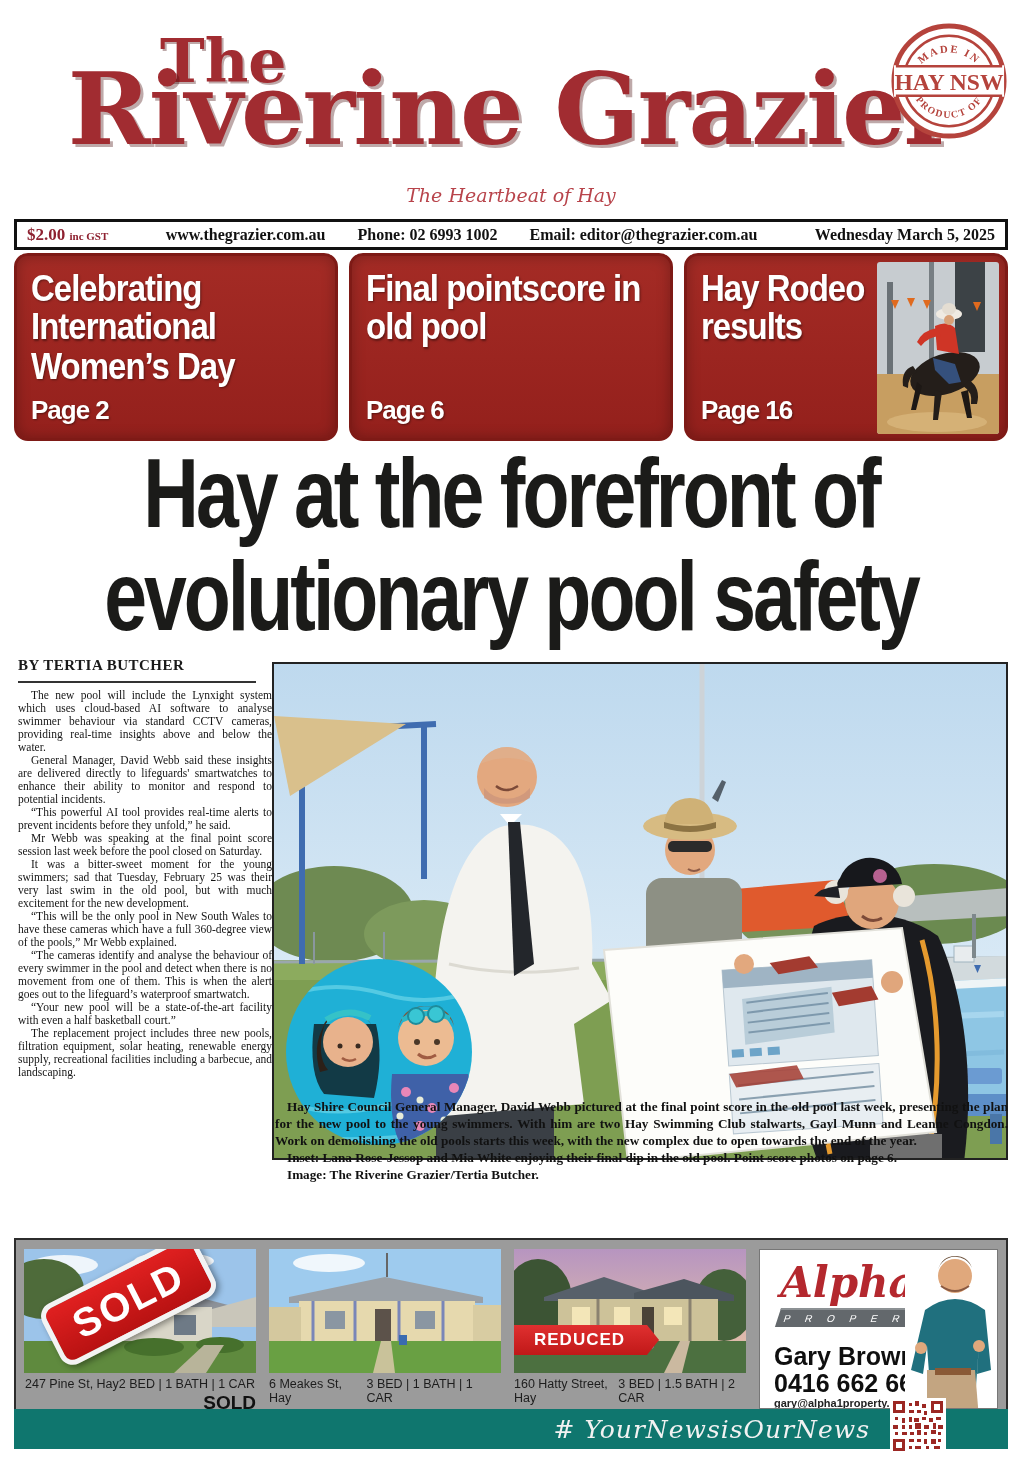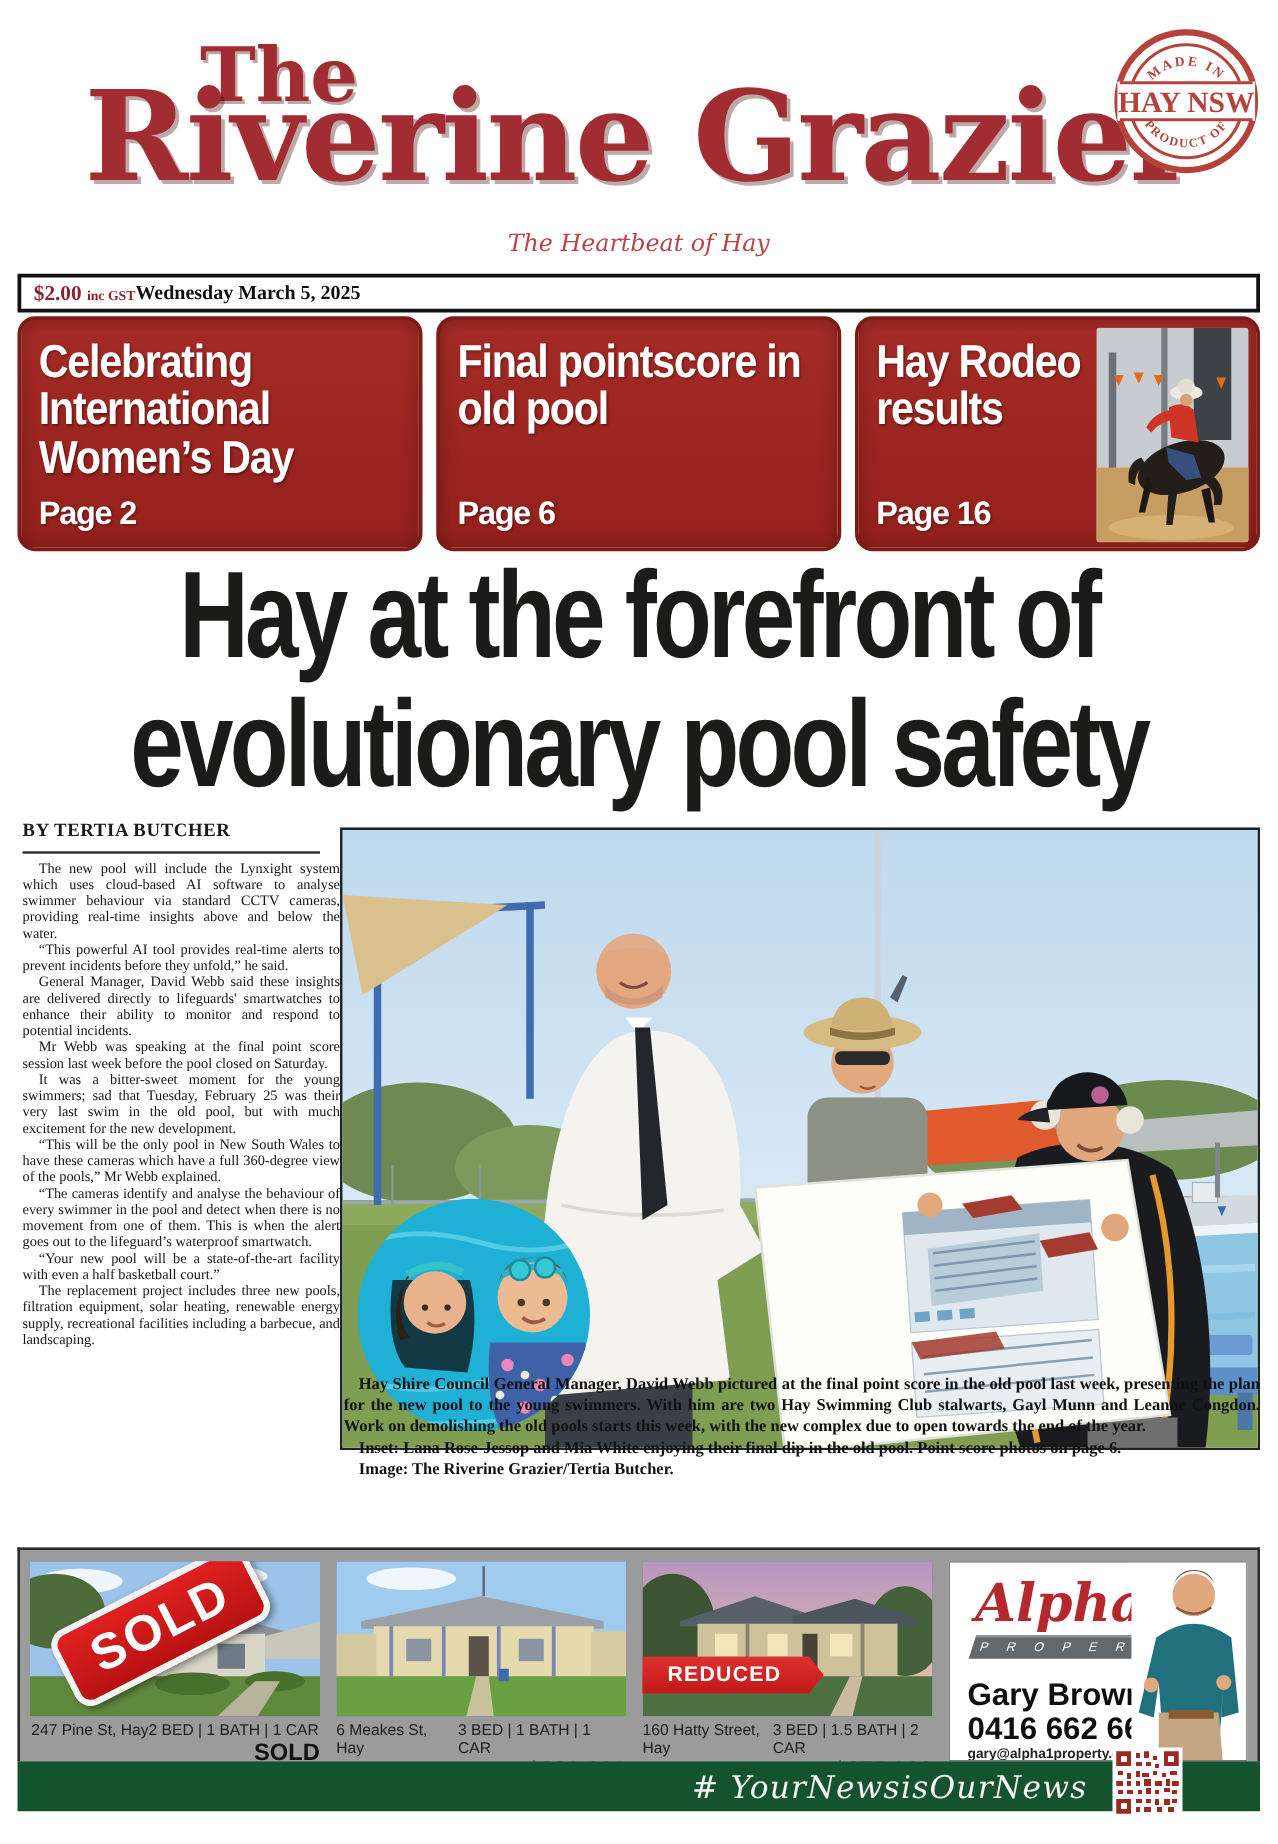--- a/index.html
+++ b/index.html
@@ -154,21 +154,21 @@
     transform:skewX(-18deg); border-top:2px solid #8c9194;
   }
   .agent-name { position:absolute; left:14px; top:92px; font-size:25px; font-weight:bold; color:#0f0f0f; }
   .agent-phone { position:absolute; left:14px; top:119px; font-size:25px; font-weight:bold; color:#0f0f0f; }
   .agent-email { position:absolute; left:14px; top:147px; font-size:11px; font-weight:bold; color:#222; }
   .agent-photo { position:absolute; right:0; top:0; width:92px; height:169px; }
 
   
   .footer {
     position:absolute; left:14px; top:1409px; width:994px; height:40px;
-    background:#14532d; display:flex; align-items:center;
+    background:#0f766e; display:flex; align-items:center;
     justify-content:flex-end; padding-right:62px; gap:20px;
   }
   .footer .hashtag {
     font-family:"DejaVu Serif", serif; font-style:italic;
     color:#f2f2f2; font-size:25px; letter-spacing:1px;
   }
   .footer .qr { width:56px; height:56px; margin-bottom:6px; background:#fff; padding:3px; }
 
   svg { display:block; }
 </style>
@@ -198,20 +198,25 @@
           <textPath href="#arcBot" startOffset="50%" text-anchor="middle">PRODUCT OF</textPath>
         </text>
       </svg>
     </div>
   </div>
 
   <div class="infobar">
     <div class="ib-price">
       <span>$2.00</span> <small>inc GST</small>
     </div>
+    <div class="ib-center">
+      <span>www.thegrazier.com.au</span>
+      <span>Phone: 02 6993 1002</span>
+      <span>Email: editor@thegrazier.com.au</span>
+    </div>
     <div class="ib-date">Wednesday March 5, 2025</div>
   </div>
 
   <div class="promos">
     <div class="promo">
       <h2>Celebrating International Women’s Day</h2>
       <div class="page-ref">Page 2</div>
     </div>
     <div class="promo">
       <h2>Final pointscore in old pool</h2>
@@ -257,22 +262,22 @@
 
   <div class="headline">
     <div class="hl l1">Hay at the forefront of</div>
     <div class="hl l2">evolutionary pool safety</div>
   </div>
 
   <div class="article-col">
     <div class="byline">BY TERTIA BUTCHER</div>
     <hr class="byline-rule">
     <p>The new pool will include the Lynxight system which uses cloud-based AI software to analyse swimmer behaviour via standard CCTV cameras, providing real-time insights above and below the water.</p>
+    <p>General Manager, David Webb said these insights are delivered directly to lifeguards' smartwatches to enhance their ability to monitor and respond to potential incidents.</p>
     <p>“This powerful AI tool provides real-time alerts to prevent incidents before they unfold,” he said.</p>
-    <p>General Manager, David Webb said these insights are delivered directly to lifeguards' smartwatches to enhance their ability to monitor and respond to potential incidents.</p>
     <p>Mr Webb was speaking at the final point score session last week before the pool closed on Saturday.</p>
     <p>It was a bitter-sweet moment for the young swimmers; sad that Tuesday, February 25 was their very last swim in the old pool, but with much excitement for the new development.</p>
     <p>“This will be the only pool in New South Wales to have these cameras which have a full 360-degree view of the pools,” Mr Webb explained.</p>
     <p>“The cameras identify and analyse the behaviour of every swimmer in the pool and detect when there is no movement from one of them. This is when the alert goes out to the lifeguard’s waterproof smartwatch.</p>
     <p>“Your new pool will be a state-of-the-art facility with even a half basketball court.”</p>
     <p>The replacement project includes three new pools, filtration equipment, solar heating, renewable energy supply, recreational facilities including a barbecue, and landscaping.</p>
   </div>
 
   <div class="main-photo">
     <svg viewBox="0 0 736 498" width="736" height="498">

